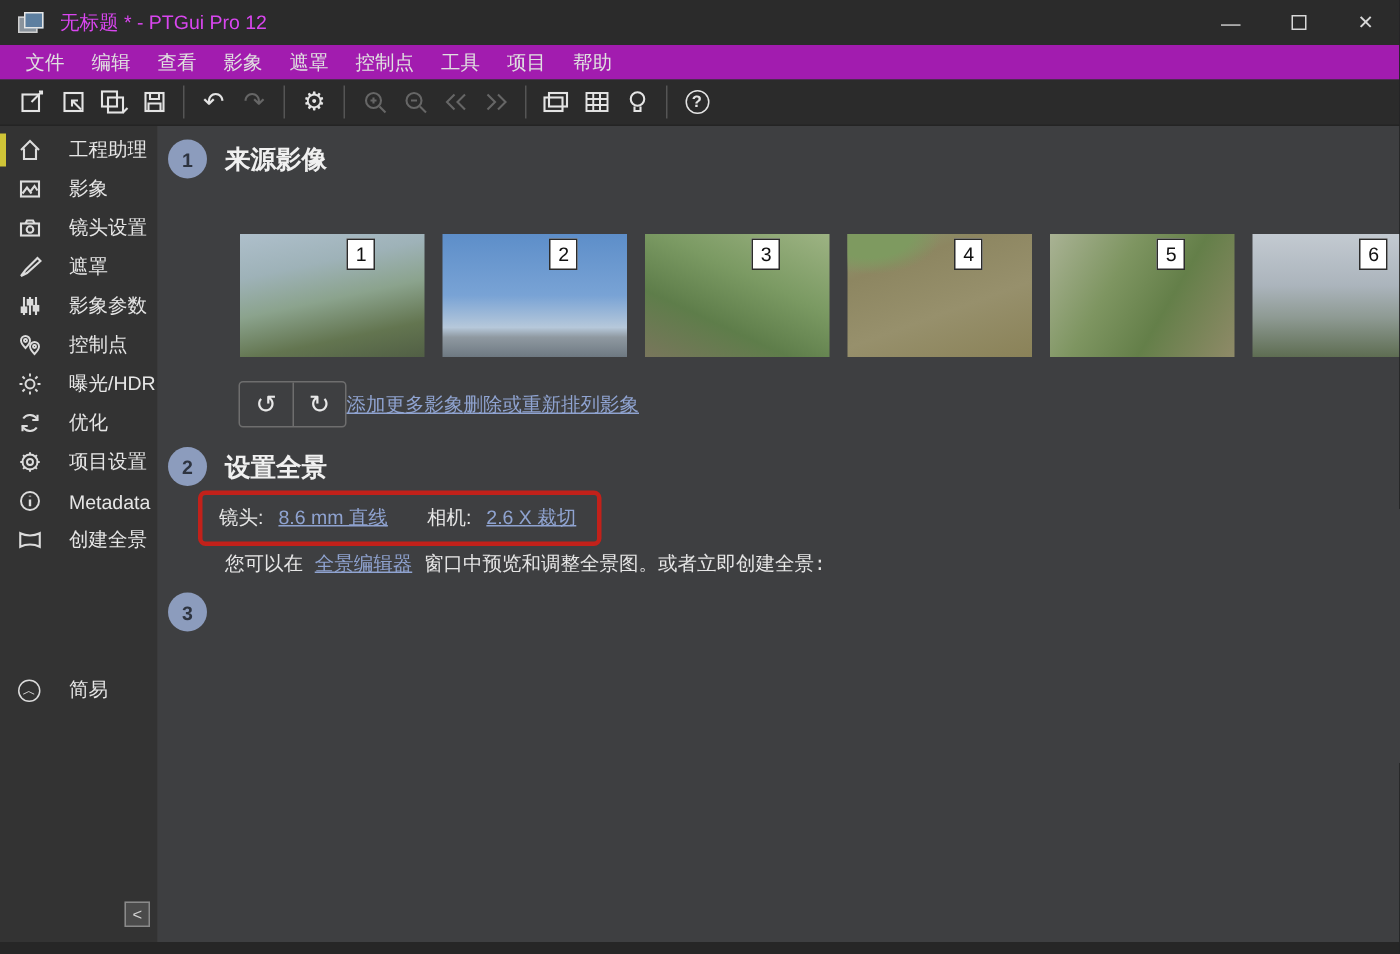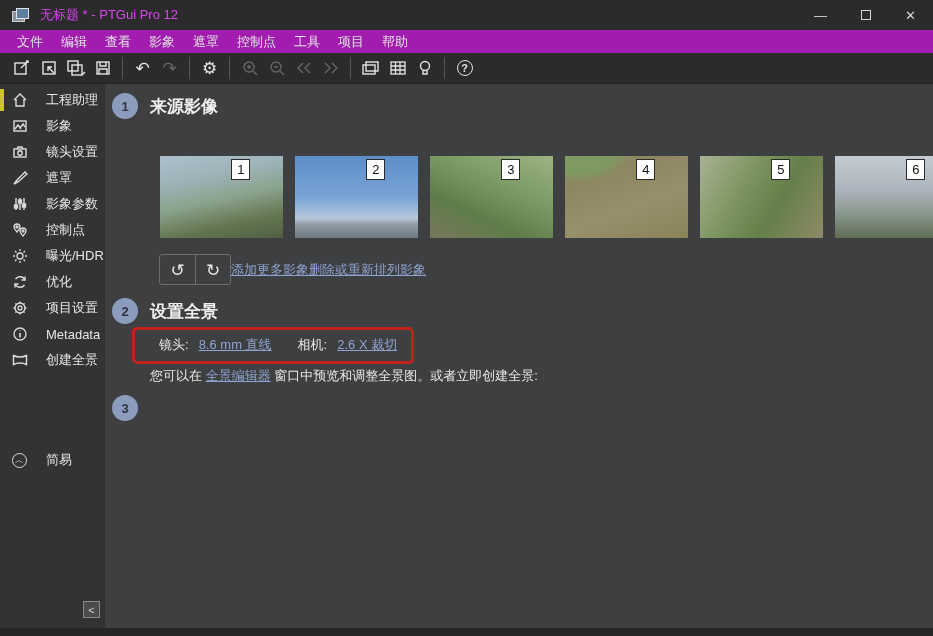--- a/index.html
+++ b/index.html
@@ -63,24 +63,24 @@
   .t6 { background:linear-gradient(180deg,#c3cad1 0%,#abb4bc 42%,#8e9a93 68%,#5e6d52 100%); }
 
   .actions-row { display:flex; align-items:center; margin:16px 0 0 47px; }
   .rotate-group { display:flex; border:1px solid #6e6e6e; border-radius:3px; }
   .rot-btn { width:35px; height:29px; display:flex; align-items:center; justify-content:center; color:#e8e8e8; font-size:17px; font-family:"DejaVu Sans",sans-serif; }
   .rot-btn + .rot-btn { border-left:1px solid #6e6e6e; }
   a.link { color:#8fa3d0; text-decoration:underline; font-size:13px; }
   .actions-row .link { }
 
   .step2-row { margin-top:13px; }
-  .red-box { margin:3px 0 0 20px; display:inline-flex; align-items:flex-end; border:3px solid #c2211a; border-radius:5px; padding:6px 14px 7px 24px; }
+  .red-box { margin:3px 0 0 20px; display:inline-flex; align-items:flex-end; border:3px solid #c2211a; border-radius:5px; padding:6px 14px 7px 11px; }
   .field-label { color:#e6e6e6; margin-right:10px; }
   .field-gap { width:26px; }
-  .hint-line { margin:3px 0 0 38px; color:#e6e6e6; }
+  .hint-line { margin:3px 0 0 38px; color:#e6e6e6;font-family:Liberation Mono, monospace; }
   .step3-row { margin-top:10px; display:flex; align-items:center; gap:12px; }
   .create-btn { background:#3e3f41; border:1px solid #7a7a7a; color:#f0f0f0; font-size:13px; padding:5px 14px; font-family:"Liberation Sans","DejaVu Sans",sans-serif; }
 </style>
 </head>
 <body>
 
 <div class="window">
 
   <div class="titlebar">
     <div class="app-icon">

